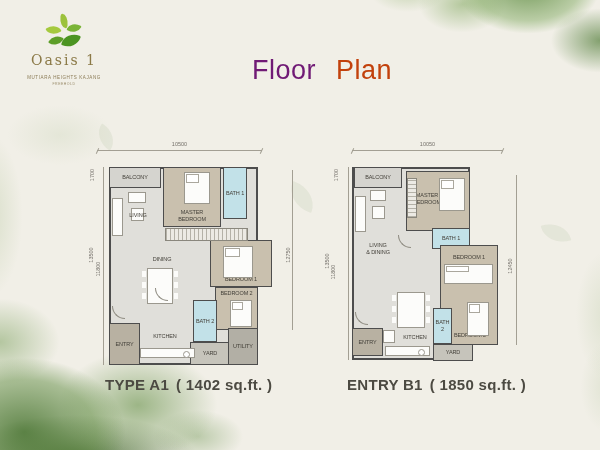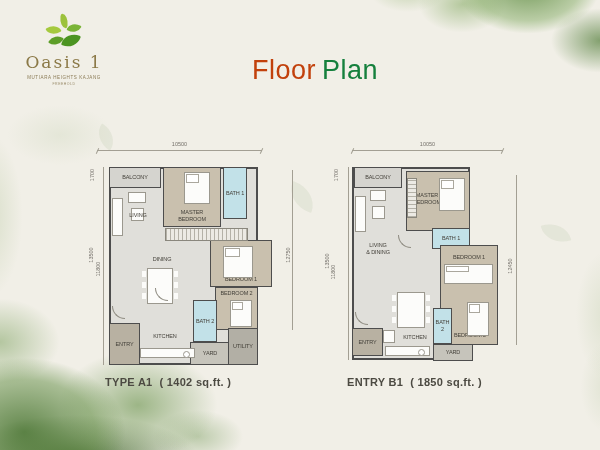--- a/index.html
+++ b/index.html
@@ -24,28 +24,28 @@
   
   .logo{position:absolute;left:14px;top:8px;width:100px;z-index:3;}
   .leaves{position:absolute;left:33px;top:6px;width:36px;height:38px;}
   .leaf{position:absolute;}
   .l1{left:13px;top:0;width:8px;height:14px;background:#9cc23c;border-radius:20% 80% 20% 80%;transform:rotate(6deg);}
   .l2{left:0;top:11px;width:13px;height:10px;background:#a5c93e;border-radius:10% 90% 10% 90%;transform:rotate(-30deg);}
   .l3{left:21px;top:9px;width:12px;height:10px;background:#7ab437;border-radius:90% 10% 90% 10%;transform:rotate(28deg);}
   .l4{left:3px;top:21px;width:12px;height:11px;background:#5d9e28;border-radius:10% 90% 10% 90%;transform:rotate(-55deg);}
   .l5{left:16px;top:19px;width:16px;height:15px;background:#4c9422;border-radius:90% 10% 90% 10%;transform:rotate(20deg);}
   .logoname{position:absolute;left:0;top:44px;width:100px;text-align:center;font-family:"DejaVu Serif",serif;
-            font-size:17px;color:#8b7947;letter-spacing:2px;}
+            font-size:14px;color:#8b7947;letter-spacing:2px;}
   .logotag{position:absolute;left:0;top:67px;width:100px;text-align:center;font-size:4.5px;
            letter-spacing:.6px;color:#8a7a55;}
   .logosub{position:absolute;left:0;top:74px;width:100px;text-align:center;font-size:3.5px;
            letter-spacing:.5px;color:#9a8c6a;}
   
   .title{position:absolute;left:252px;top:55px;font-size:27px;font-weight:300;letter-spacing:.5px;z-index:3;}
-  .t1{color:#c2410c;} .t2{color:#15803d;margin-left:6px;}
+  .t1{color:#701a75;} .t2{color:#c2410c;margin-left:20px;}
   
   .plan{position:absolute;width:210px;height:245px;z-index:2;}
   .base{position:absolute;background:#e0dfda;border:2.5px solid #4d4d4d;box-sizing:border-box;z-index:0;}
   .room{position:absolute;border:1.5px solid #4d4d4d;box-sizing:border-box;display:flex;
         align-items:center;justify-content:center;z-index:1;}
   .rl{font-size:5.5px;line-height:1.25;color:#44413a;text-align:center;white-space:pre-line;letter-spacing:-.1px;}
   .abs{position:absolute;}
   .flab{position:absolute;font-size:5.5px;line-height:1.3;color:#44413a;text-align:center;
         white-space:pre-line;z-index:5;letter-spacing:-.1px;}
   .furn{position:absolute;background:#fcfcfa;border:1px solid #9b988e;box-sizing:border-box;z-index:2;}
@@ -61,21 +61,21 @@
   .hatchh{position:absolute;background:repeating-linear-gradient(0deg,#b4b1a7 0 1px,#eceae4 1px 4px);
         border:1px solid #8a877d;box-sizing:border-box;z-index:2;}
   .arc{position:absolute;border:1px solid #8f8c82;border-top:none;border-right:none;
         border-radius:0 0 0 100%;z-index:3;}
   .dimh{position:absolute;border-top:1px solid #a39f93;height:0;z-index:1;}
   .dimh::before,.dimh::after{content:"";position:absolute;top:-3px;width:1px;height:6px;background:#a39f93;transform:rotate(25deg);}
   .dimh::before{left:0;} .dimh::after{right:0;}
   .dimv{position:absolute;border-left:1px solid #a39f93;width:0;z-index:1;}
   .dimlab{position:absolute;font-size:5.5px;color:#74706a;text-align:center;z-index:4;}
   .vt{transform:rotate(-90deg);width:26px;}
-  .typelab{position:absolute;font-size:11px;font-weight:bold;color:#4c4a42;letter-spacing:.3px;z-index:4;}
+  .typelab{position:absolute;font-size:15px;font-weight:bold;color:#4c4a42;letter-spacing:.3px;z-index:4;}
   .typelab .area{margin-left:7px;}
 </style>
 </head>
 <body>
 
 <div class="page">
 
   <div class="wc"></div>
   <div class="wleaf" style="left:288px;top:185px;width:28px;height:24px;transform:rotate(20deg);"></div>
   <div class="wleaf" style="left:543px;top:222px;width:26px;height:22px;transform:rotate(-15deg);"></div>

